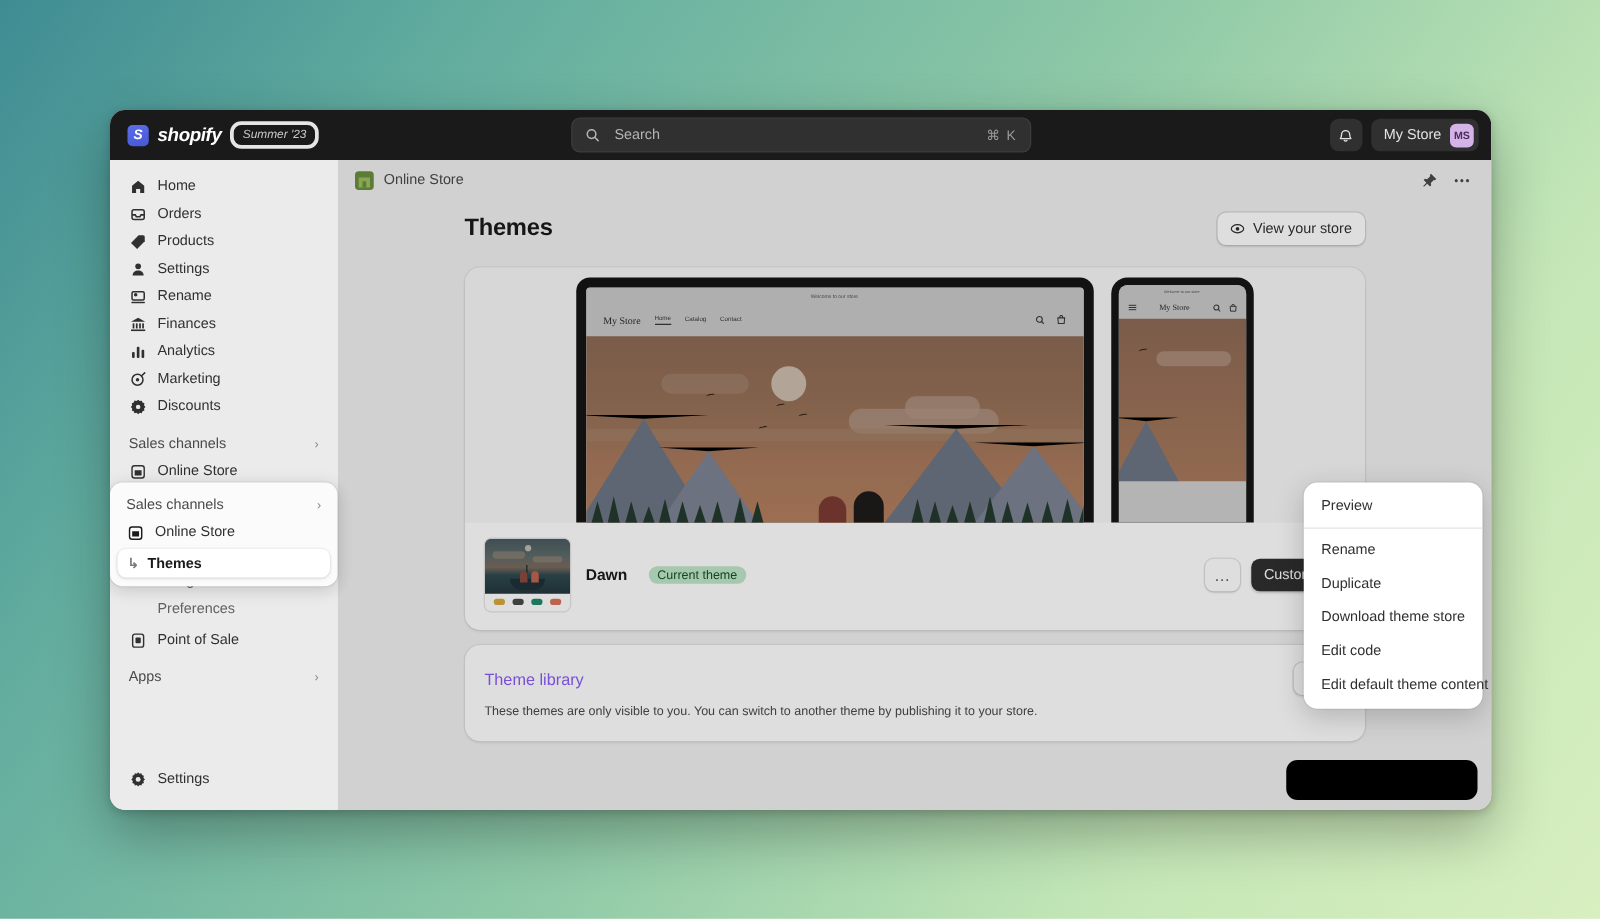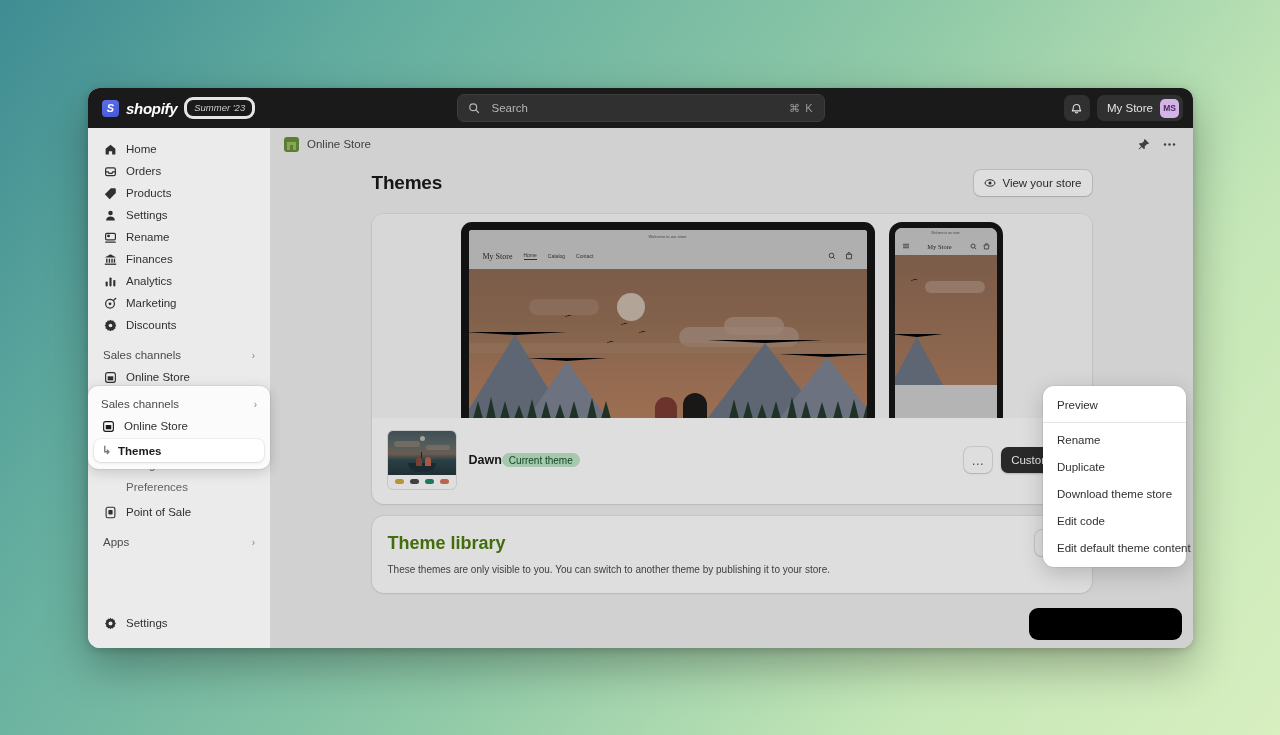--- a/index.html
+++ b/index.html
@@ -230,39 +230,39 @@
     position: relative; overflow: hidden;
   }
   .thumb-sun{position:absolute;left:32px;top:5px;width:5px;height:5px;border-radius:50%;background:#d7cfc2;opacity:.8;}
   .thumb-cl{position:absolute;background:#9b8878;border-radius:20px;opacity:.6;}
   .thumb-boat{position:absolute;left:20px;bottom:3px;width:28px;height:9px;background:#1e3138;border-radius:0 0 9px 9px;}
   .thumb-mast{position:absolute;left:33px;bottom:11px;width:1.5px;height:12px;background:#1a2a30;}
   .thumb-fig{position:absolute;bottom:9px;width:6px;height:9px;border-radius:4px 4px 0 0;}
   .swatches{display:flex;gap:6px;justify-content:center;padding:4px 0 5px;}
   .sw{width:9px;height:5px;border-radius:3px;}
   .meta { flex: 1; min-width: 0; }
-  .meta-top { display: flex; align-items: center; gap: 0; }
+  .meta-top { display: flex; align-items: center; gap: 17px; }
   .theme-name { font-size: 12.5px; font-weight: 700; color: #1a1a1a; }
   .badge-current {
     background: #bfe6c8; color: #17502b; font-size: 10px;
     padding: 1.5px 7px; border-radius: 8px; font-weight: 500;
   }
   .meta-line { font-size: 11.5px; color: #4a4a4a; margin-top: 4px; }
   .meta-line .chev-d { color: #6a6a6a; font-size: 9px; margin-left: 4px; }
   .foot-actions { display: flex; align-items: center; gap: 9px; margin-left: auto; }
 
   
   .lib {
     max-width: 720px; margin: 12px auto 0;
     background: #ffffff; border-radius: 12px;
     box-shadow: 0 1px 3px rgba(0,0,0,.07), 0 0 0 1px rgba(0,0,0,.05);
     padding: 14px 16px 18px; position: relative;
   }
   .lib-head { display: flex; align-items: center; }
-  .lib-title { font-size: 18px; font-weight: 700; color: #4d7c0f; }
+  .lib-title { font-size: 13px; font-weight: 400; color: #8b5cf6; }
   .lib-sub { font-size: 10px; color: #4a4a4a; margin-top: 8px; max-width: 560px; }
 
   
   .dimmer {
     position: absolute; inset: 0; background: rgba(0,0,0,.13);
     z-index: 20; pointer-events: none;
   }
   .menu {
     position: absolute; left: 773px; top: 258px; width: 143px;
     background: #fff; border-radius: 11px;

